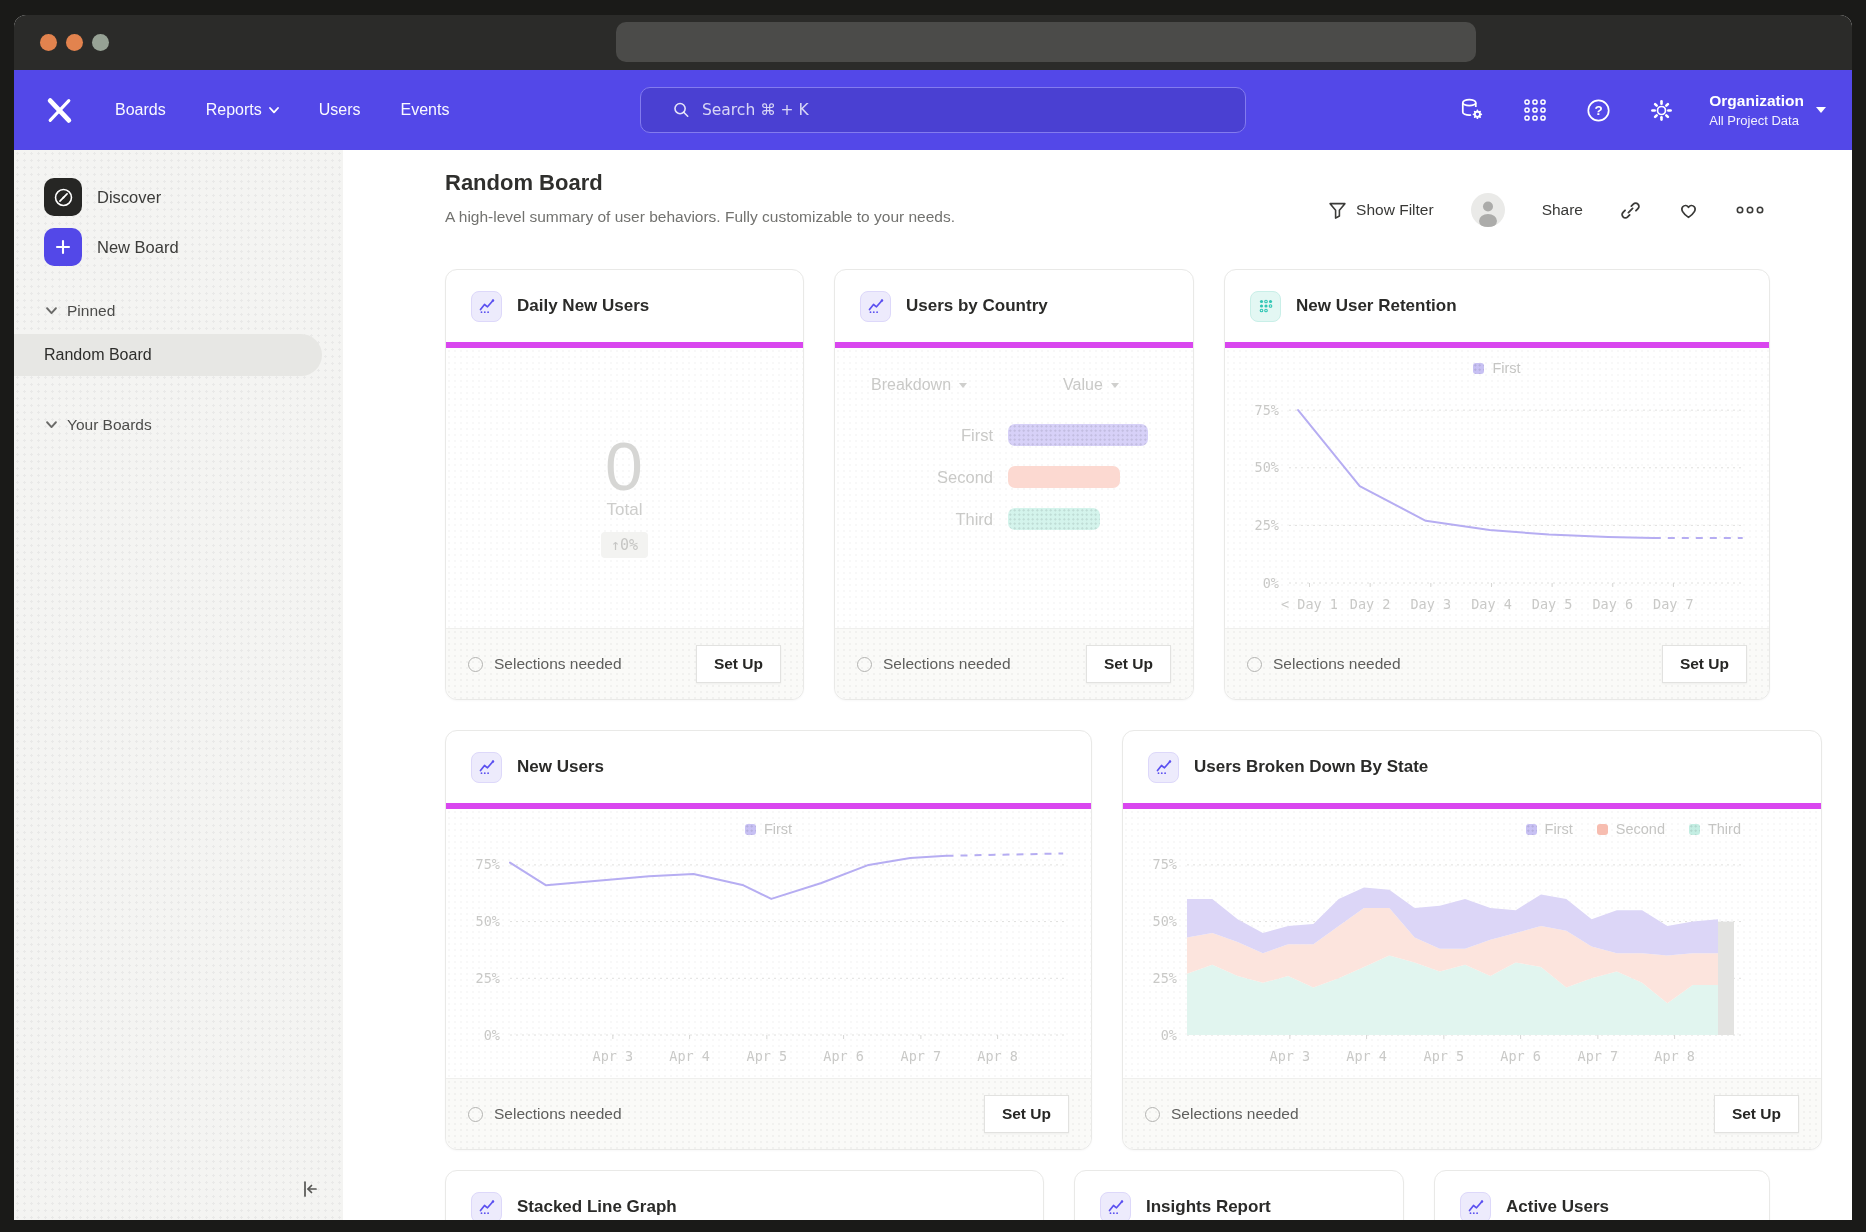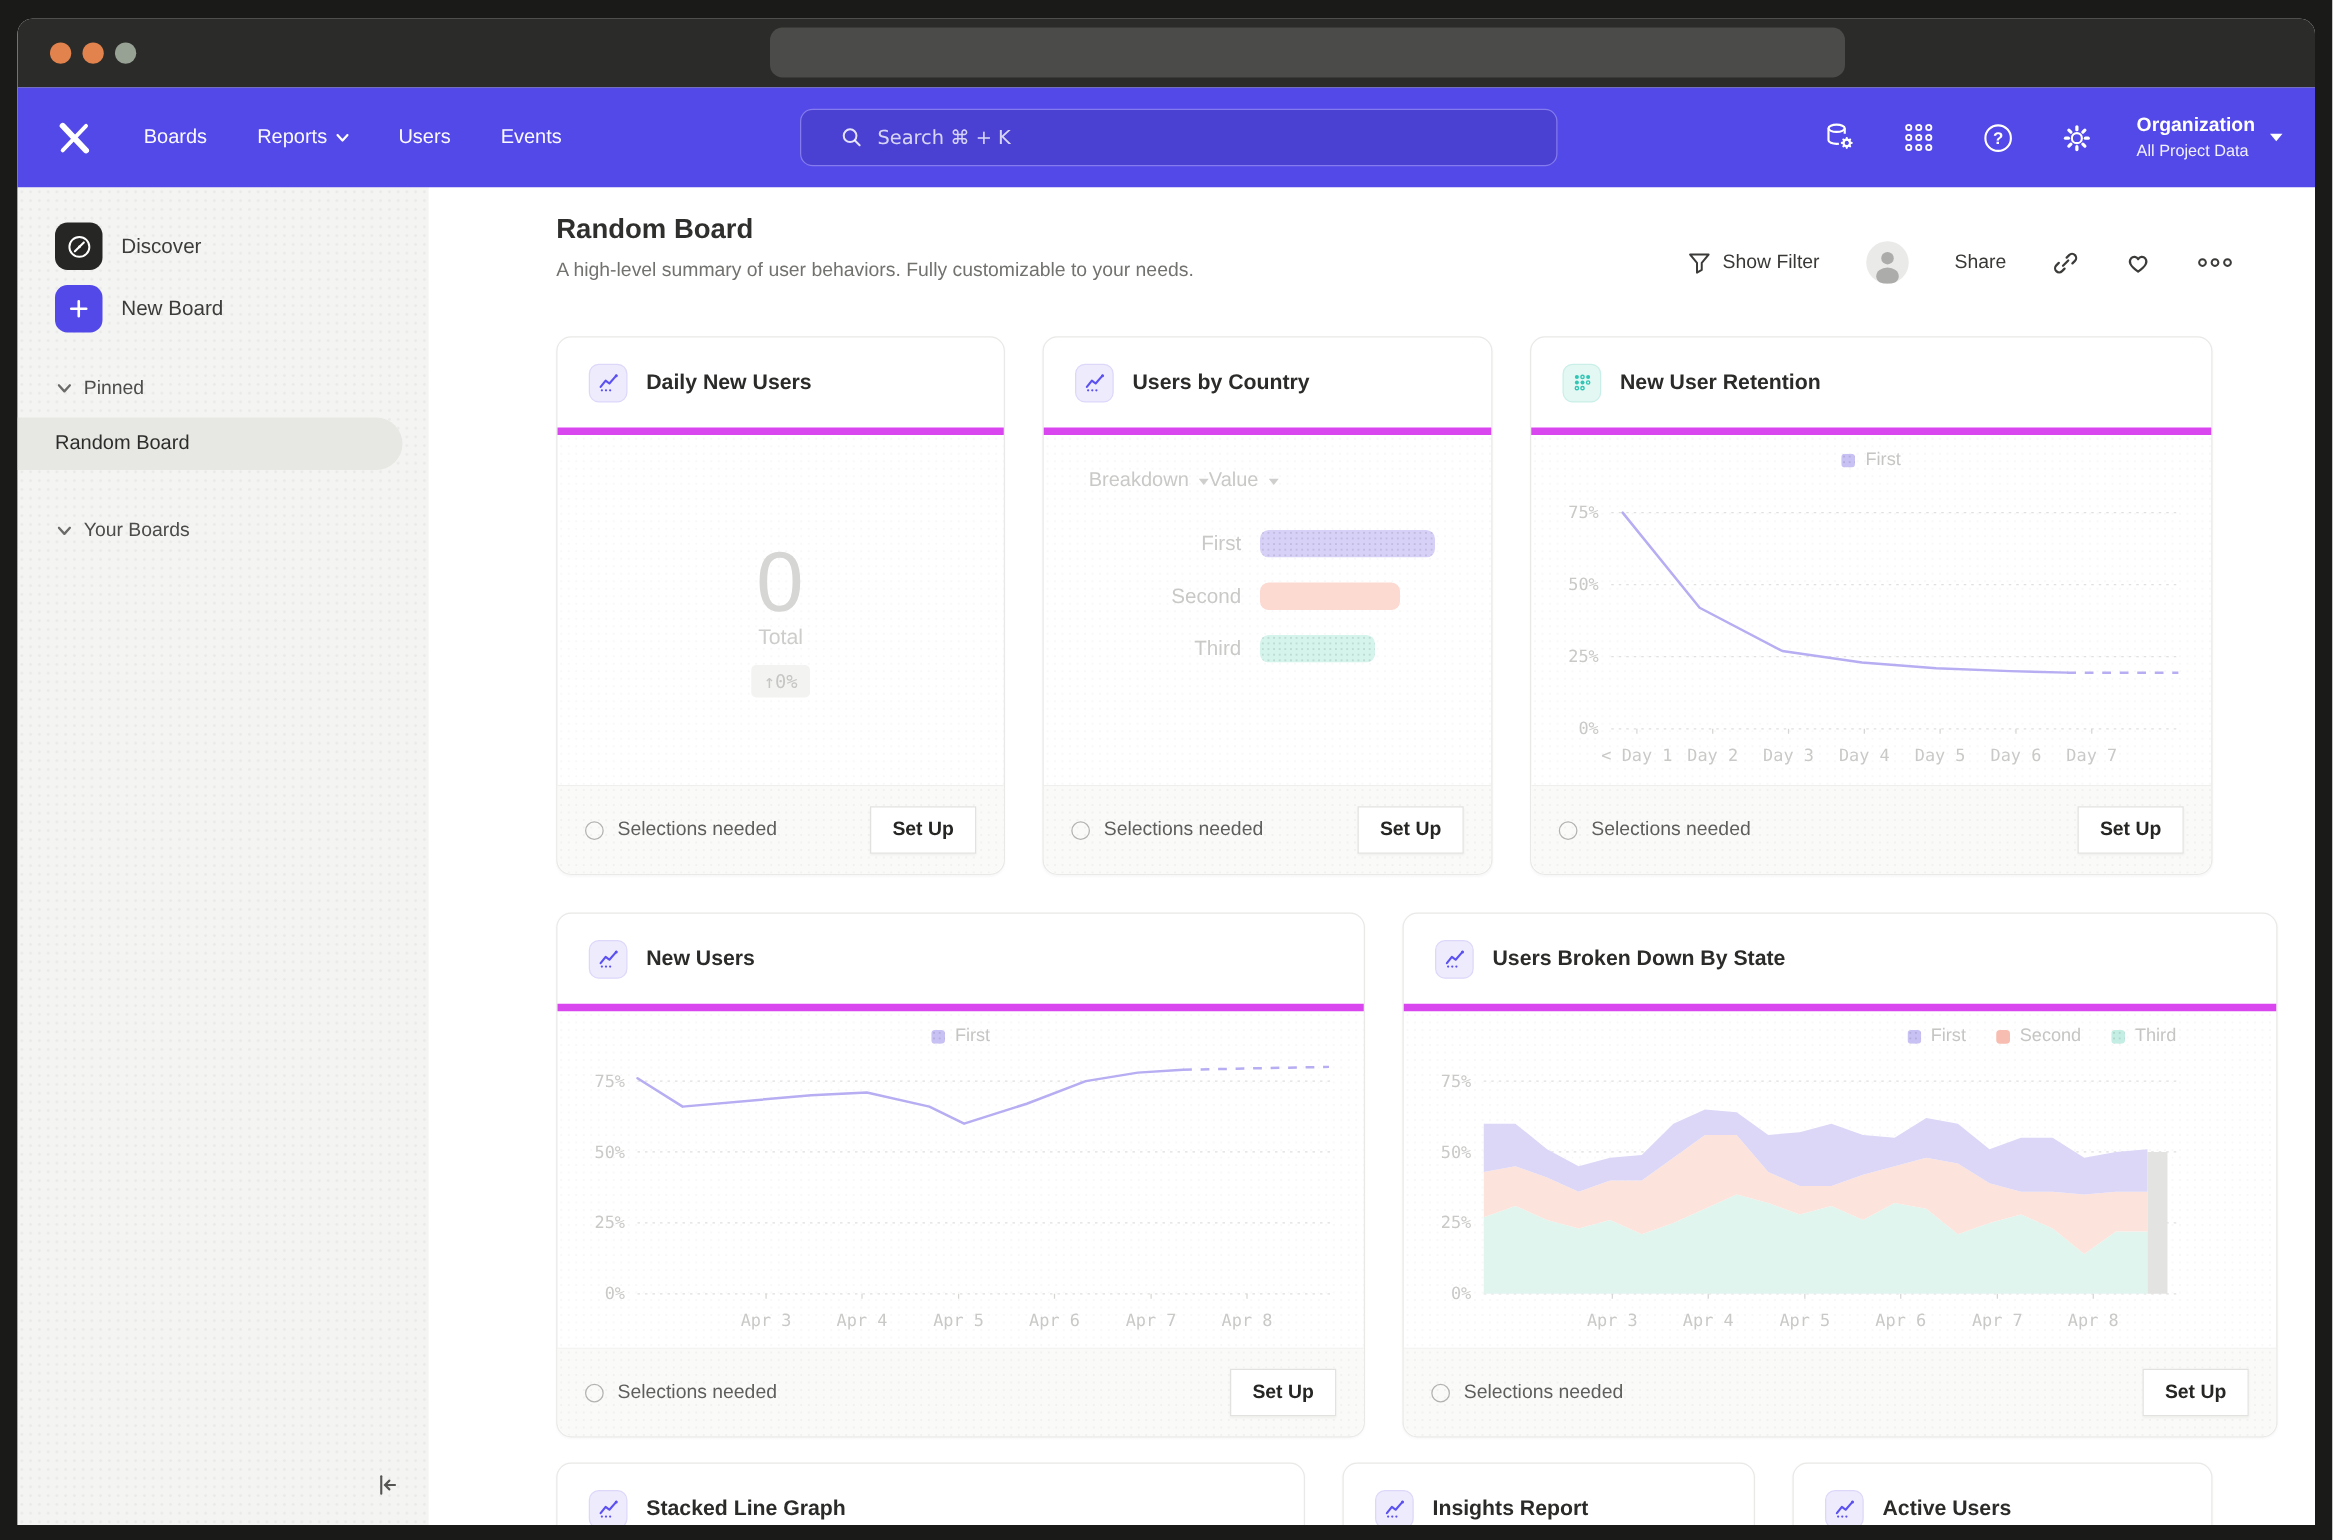--- a/index.html
+++ b/index.html
@@ -35,21 +35,21 @@
   .side-ic{width:38px;height:38px;border-radius:10px;display:flex;align-items:center;justify-content:center;flex:0 0 auto;}
   .side-label{font-size:16.5px;color:#3c3c3a;}
   .sec-head{display:flex;align-items:center;gap:10px;margin-left:32px;font-size:15.5px;color:#4c4c4a;}
   .pill{margin-top:14px;height:42px;width:308px;background:#e7e7e4;border-radius:0 21px 21px 0;display:flex;align-items:center;padding-left:30px;box-sizing:border-box;font-size:16px;color:#2d2d2b;}
   .collapse{position:absolute;right:22px;bottom:16px;}
 
   
   .main{position:absolute;left:329px;top:135px;width:1509px;height:1070px;background:#ffffff;overflow:hidden;}
   .board-title{position:absolute;left:102px;top:20px;font-size:22px;font-weight:700;color:#2f2f2d;}
   .board-sub{position:absolute;left:102px;top:58px;font-size:15.5px;color:#72726f;}
-  .hdr-controls{position:absolute;right:66px;top:40px;height:40px;display:flex;align-items:center;gap:37px;justify-content:flex-end;}
+  .hdr-controls{position:absolute;right:88px;top:40px;height:40px;display:flex;align-items:center;gap:37px;justify-content:flex-end;}
   .ctl{display:flex;align-items:center;gap:9px;font-size:15.5px;color:#38
 3836;}
   .ctl-label{font-size:15.5px;color:#383836;}
   .avatar{width:34px;height:34px;border-radius:50%;background:#eaeae8;overflow:hidden;display:flex;align-items:flex-start;justify-content:center;}
 
   
   .card{position:absolute;background:#fff;border:1px solid #e9e9e7;border-radius:12px;box-sizing:border-box;box-shadow:0 1px 2px rgba(0,0,0,.03);}
   .card-header{height:72px;display:flex;align-items:center;gap:15px;padding:0 25px;border-bottom:6px solid #d946ef;}
   .card-ic{width:31px;height:31px;border-radius:8px;background:#edebfc;border:1px solid #ddd8fa;display:flex;align-items:center;justify-content:center;flex:0 0 auto;box-sizing:border-box;}
   .card-ic.teal{background:#e3f7f3;border-color:#c9efe8;}
@@ -65,21 +65,21 @@
   .big-col{display:flex;flex-direction:column;align-items:center;}
   .big-zero{margin-top:84px;font-size:68px;line-height:1;color:#d6d6d4;font-weight:400;letter-spacing:1px;}
   .big-label{font-size:17px;color:#cdcdcb;}
   .delta{margin-top:12px;font-family:"DejaVu Sans Mono",monospace;font-size:15px;color:#c6c6c4;background:#f3f3f1;border-radius:4px;padding:4px 10px;}
 
   
   .dd-row{position:absolute;top:28px;left:0;width:100%;display:flex;}
   .dd{display:flex;align-items:center;gap:8px;font-size:16px;color:#c9c9c7;}
   .dd .dcaret{width:0;height:0;border-left:4.5px solid transparent;border-right:4.5px solid transparent;border-top:5.5px solid #cfcfcd;}
   .dd1{margin-left:36px;}
-  .dd2{}
+  .dd2{margin-left:96px;}
   .cbar-rows{position:absolute;top:66px;left:0;width:100%;}
   .cbar-row{height:42px;display:flex;align-items:center;}
   .cbar-label{width:158px;text-align:right;padding-right:15px;font-size:16.5px;color:#c9c9c7;flex:0 0 auto;}
   .cbar{height:22px;border-radius:7px;}
   .tex{background-image:radial-gradient(rgba(0,0,0,0.10) 1px,transparent 1.15px);background-size:4.5px 4.5px;}
 
   
   .legend{position:absolute;top:12px;left:0;width:100%;display:flex;gap:24px;box-sizing:border-box;}
   .legend.center{justify-content:center;}
   .legend.right{justify-content:flex-end;padding-right:80px;}

